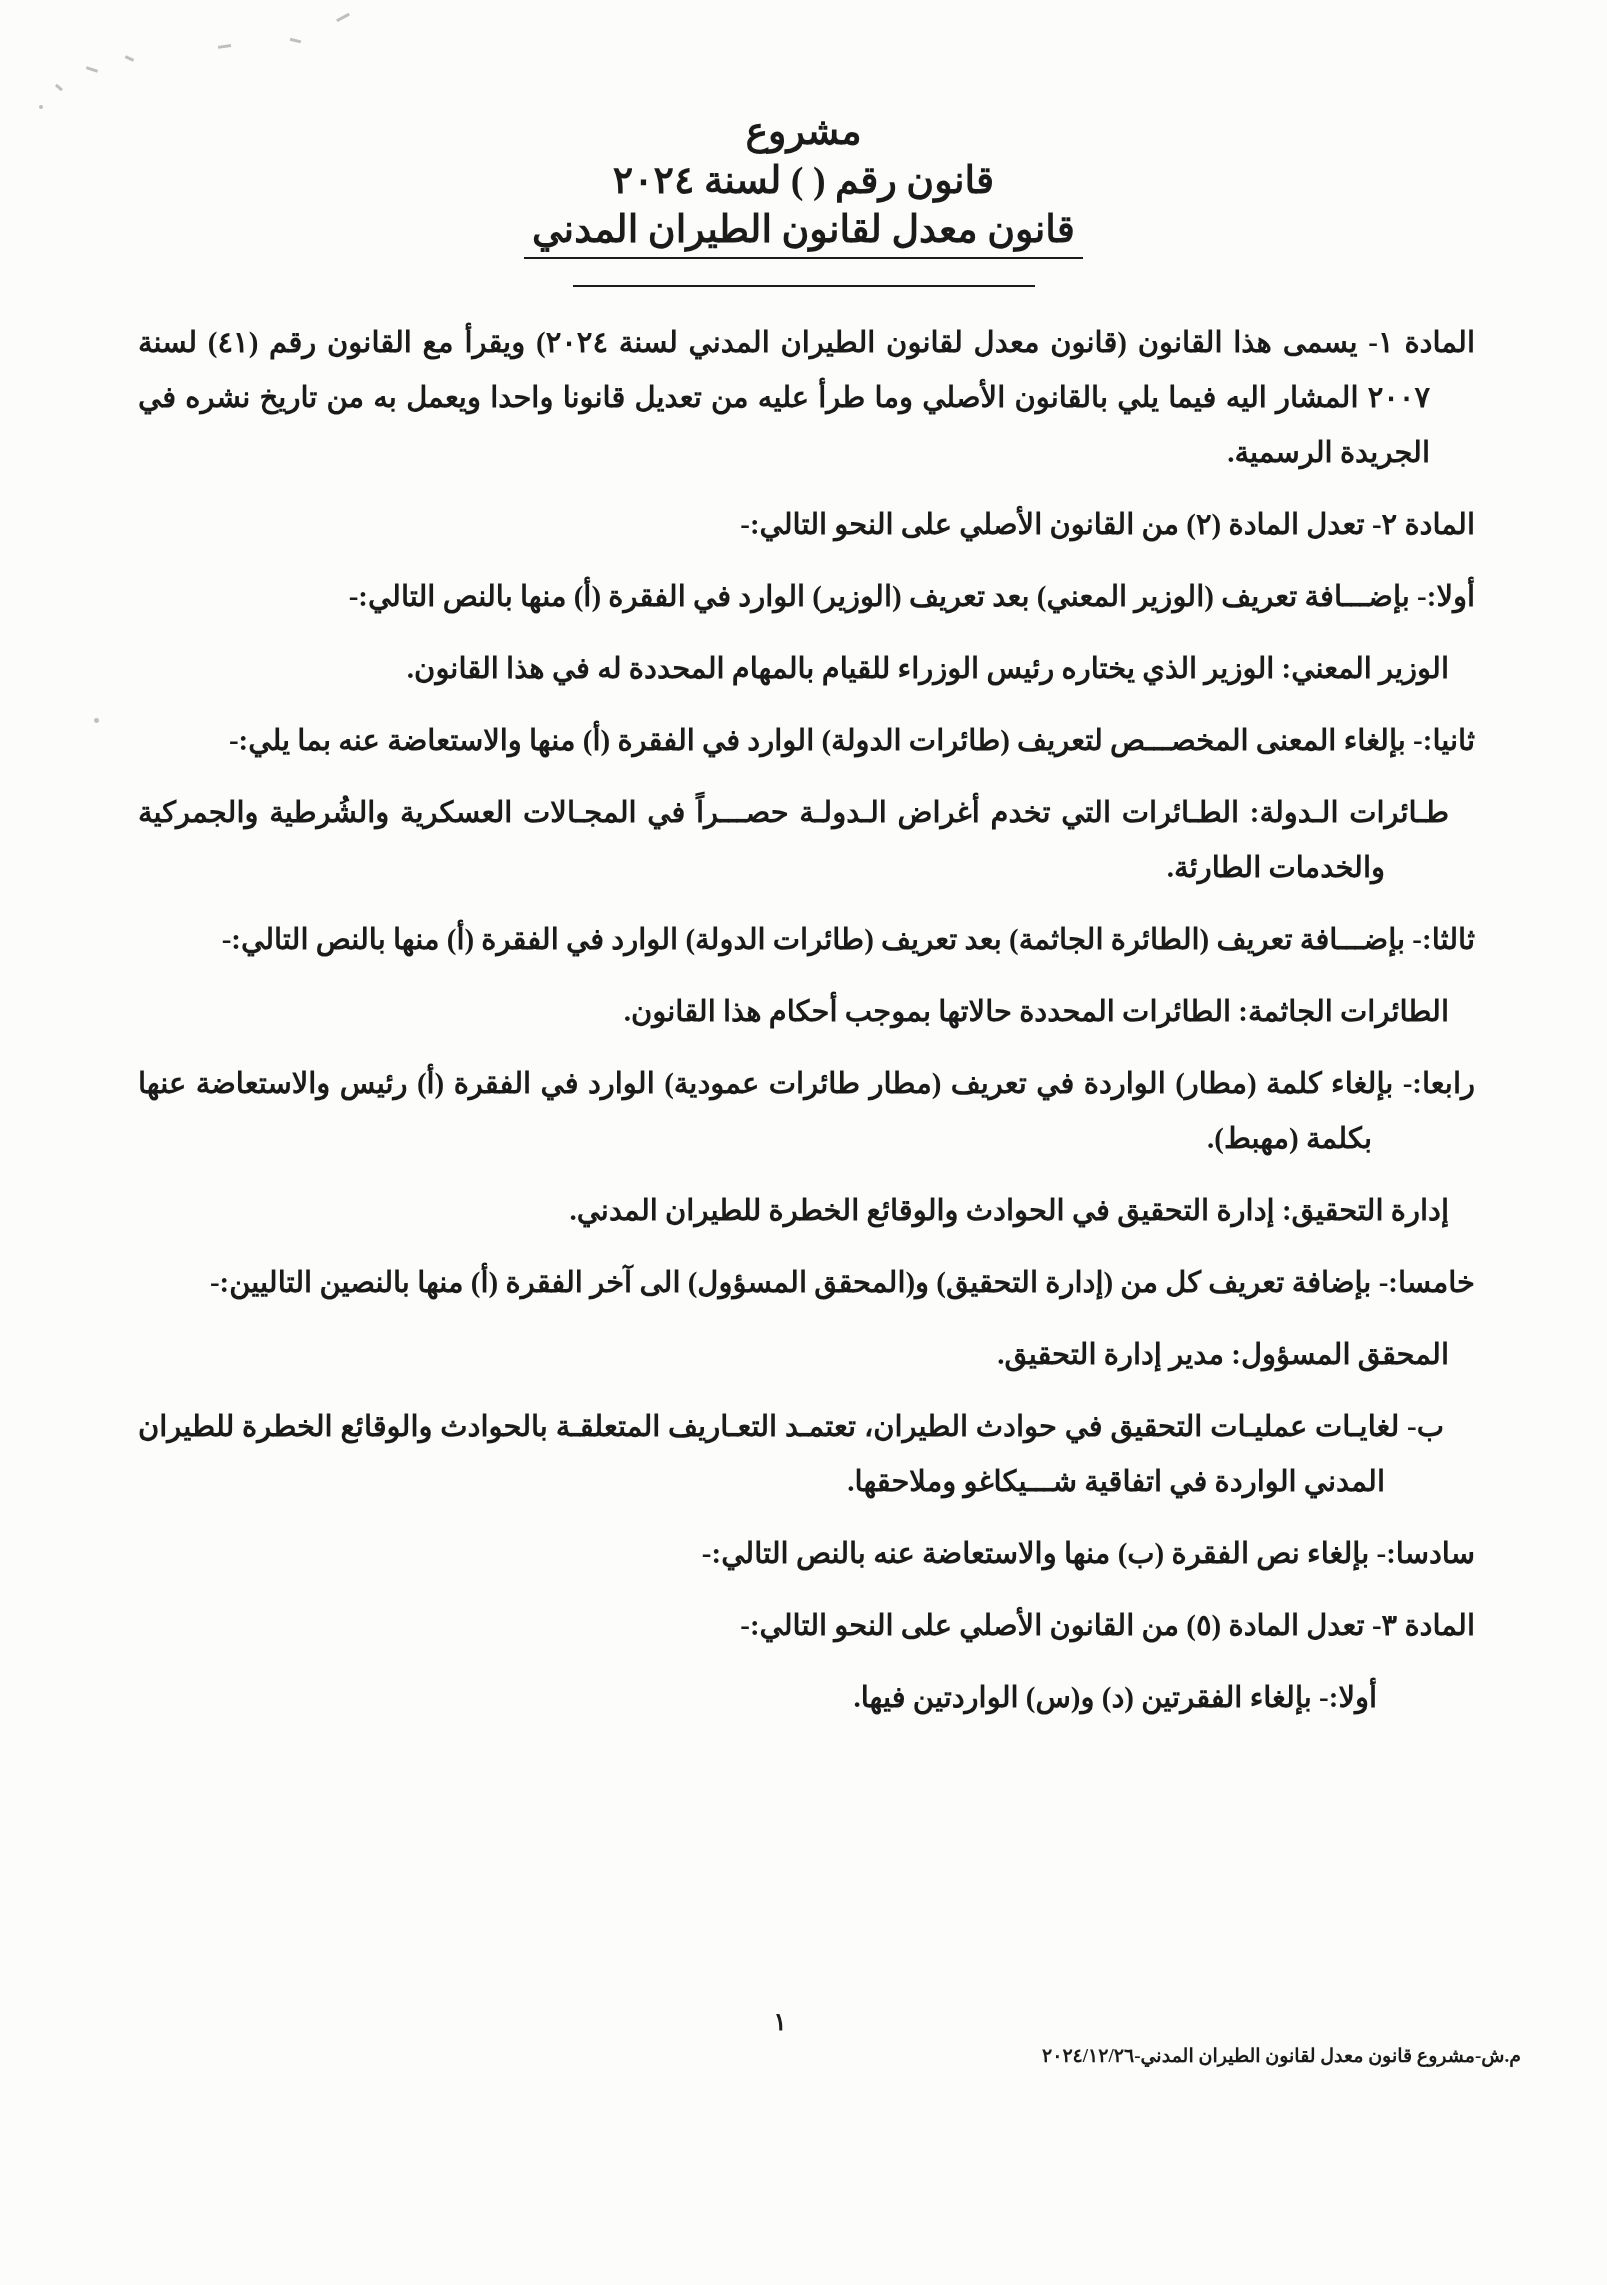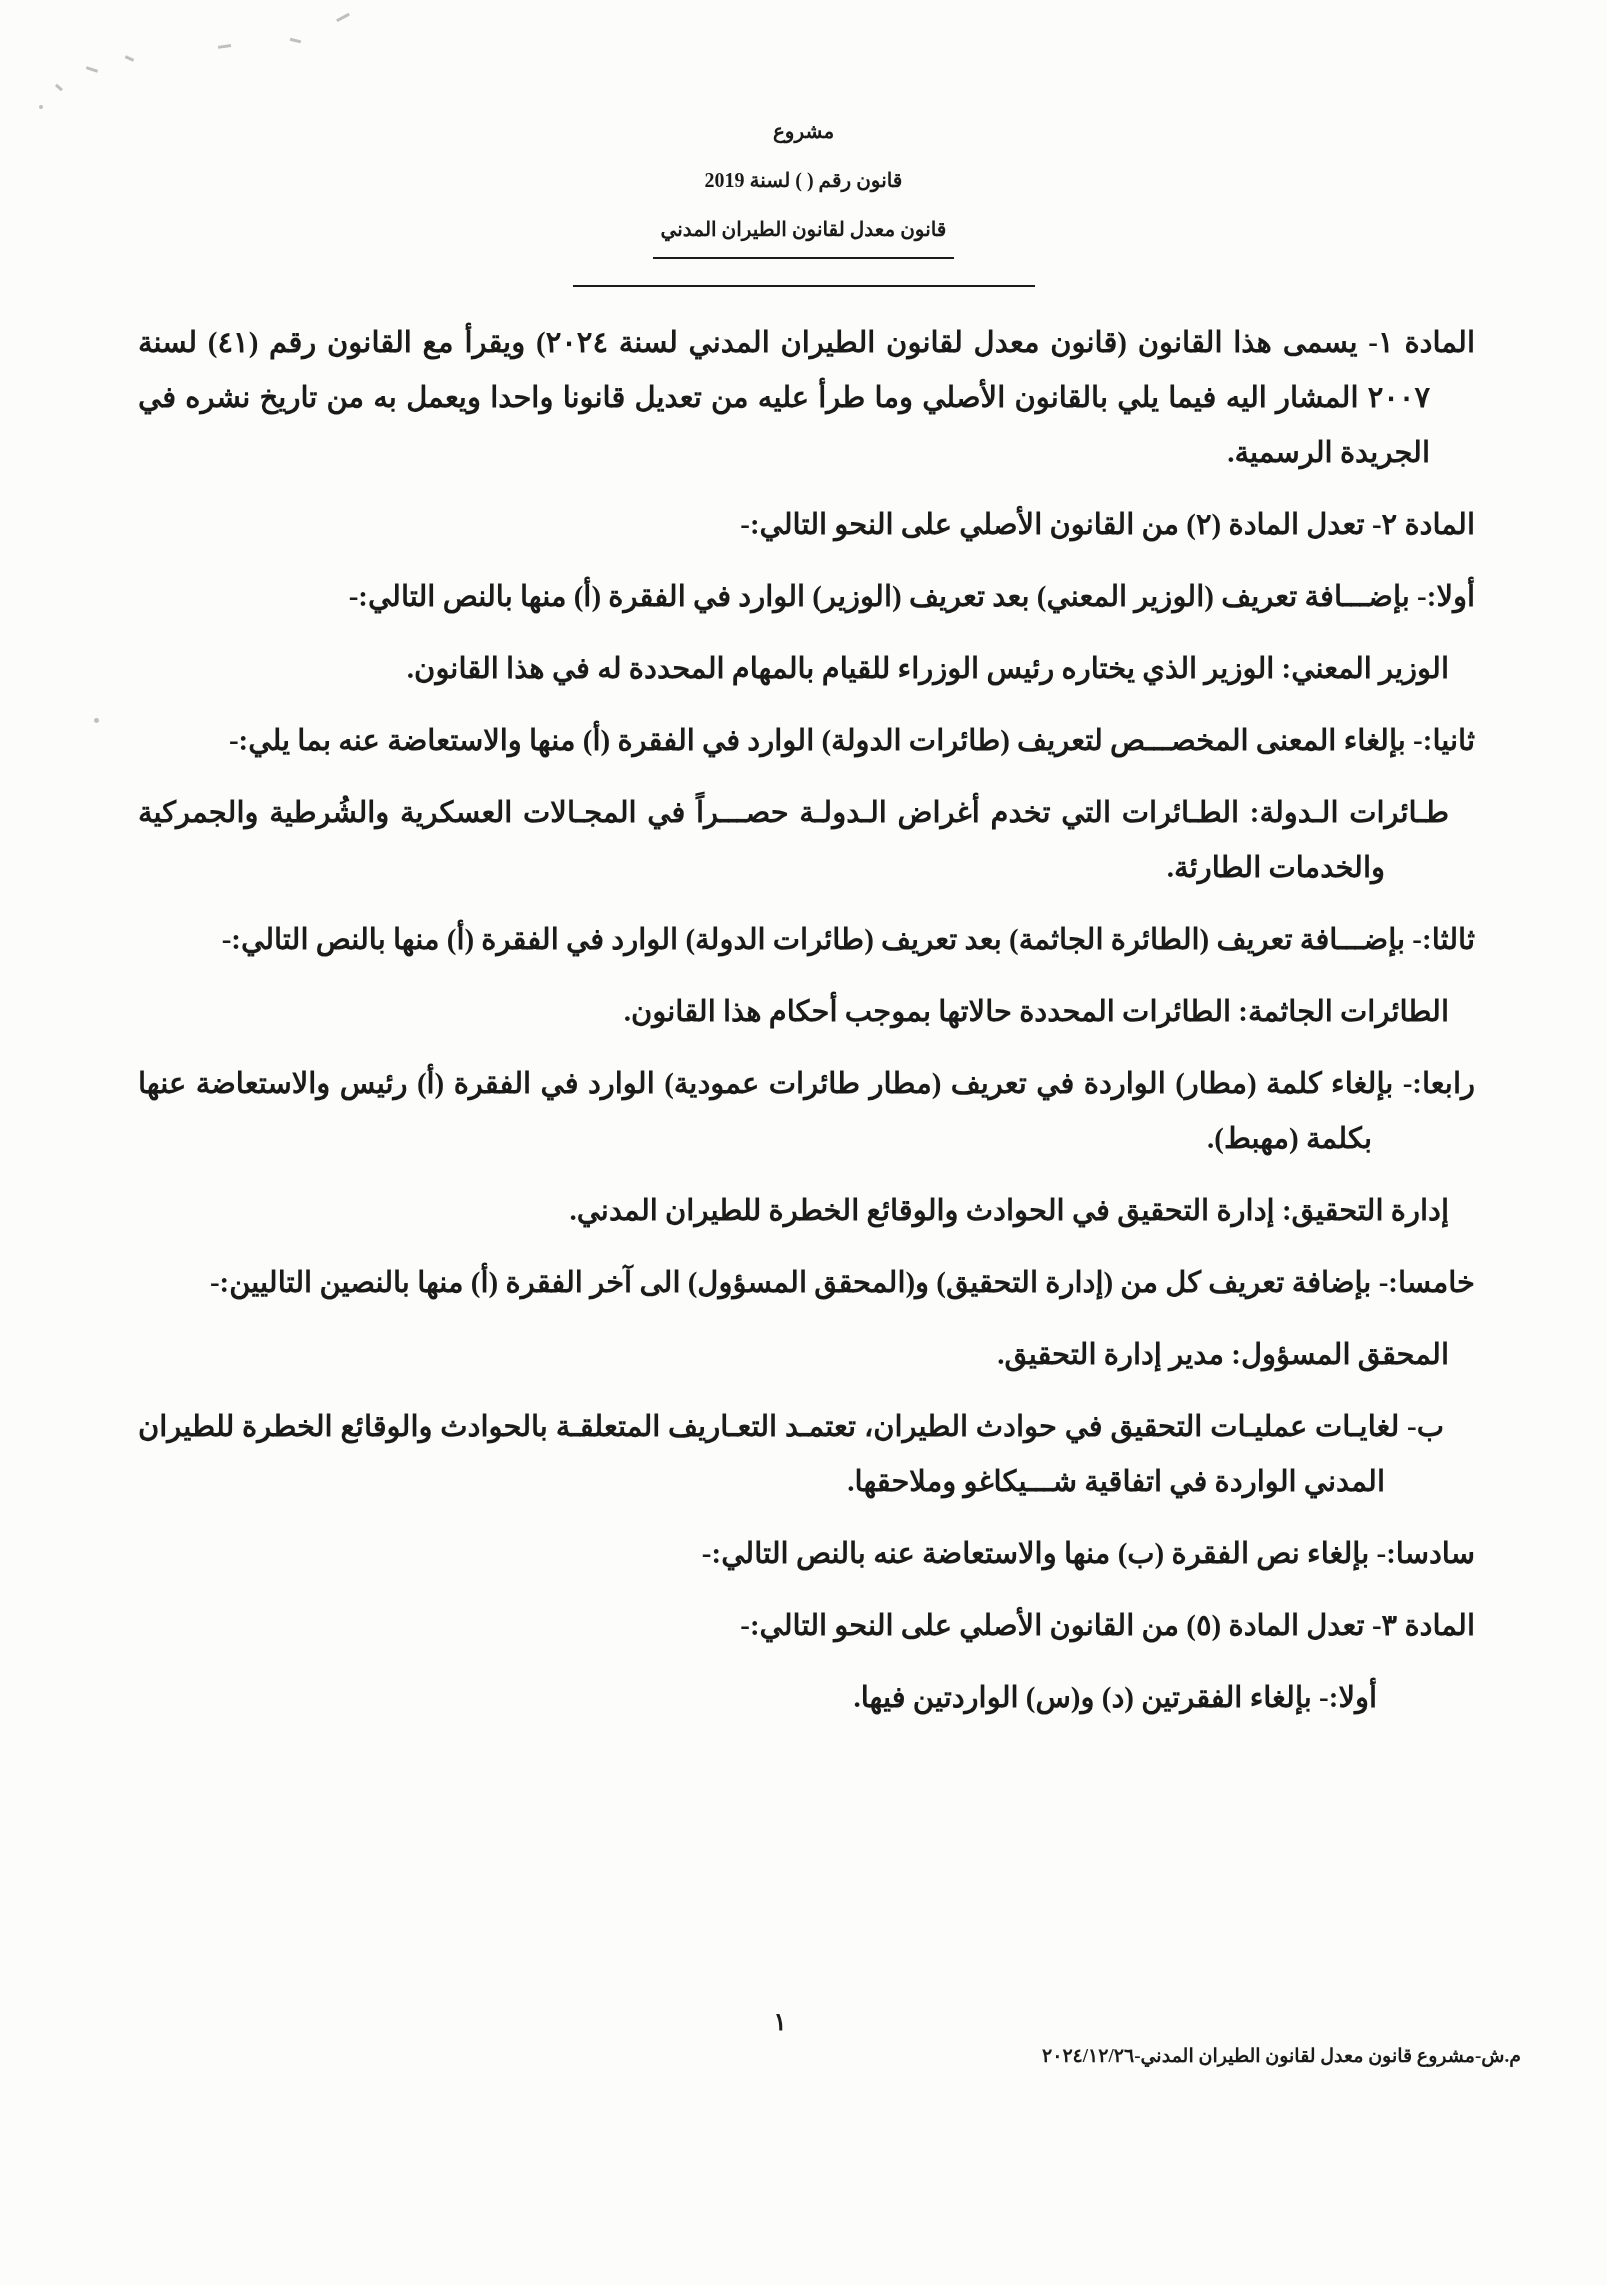--- a/index.html
+++ b/index.html
@@ -24,21 +24,21 @@
   
   .title-block {
     position: absolute;
     top: 107px;
     left: 0;
     right: 0;
     text-align: center;
     font-weight: 700;
   }
   .title-line {
-    font-size: 20px;
+    font-size: 38px;
     line-height: 49px;
   }
   .title-line .underlined {
     display: inline-block;
     padding: 0 7.8px 2.9px 7.8px;
     border-bottom: 2px solid #1b1b1b;
   }
   .title-sep {
     position: absolute;
     top: 285px;
@@ -123,21 +123,21 @@
   <div class="artifact" style="left:290px; top:39px; width:10.7px; height:2.9px; transform:rotate(14deg);"></div>
   <div class="artifact" style="left:218px; top:45px; width:12.7px; height:2.9px; transform:rotate(-8deg);"></div>
   <div class="artifact" style="left:125px; top:57px; width:8.8px; height:2.9px; transform:rotate(24deg);"></div>
   <div class="artifact" style="left:86px; top:68px; width:11.7px; height:2.9px; transform:rotate(18deg);"></div>
   <div class="artifact" style="left:55px; top:86px; width:7.8px; height:2.9px; transform:rotate(42deg);"></div>
   <div class="artifact dot" style="left:39px; top:105px; width:3.9px; height:3.9px;"></div>
   <div class="artifact dot" style="left:94px; top:718px; width:4.9px; height:4.9px;"></div>
 
   <div class="title-block">
     <div class="title-line">مشروع</div>
-    <div class="title-line">قانون رقم ( ) لسنة 2019</div>
+    <div class="title-line">قانون رقم ( ) لسنة ٢٠٢٤</div>
     <div class="title-line">
       <span class="underlined">قانون معدل لقانون الطيران المدني</span>
     </div>
   </div>
   <div class="title-sep"></div>
 
   <div class="body-text">
     <p class="para" data-kind="article">المادة ١- يسمى هذا القانون (قانون معدل لقانون الطيران المدني لسنة ٢٠٢٤) ويقرأ مع القانون رقم (٤١) لسنة ٢٠٠٧ المشار اليه فيما يلي بالقانون الأصلي وما طرأ عليه من تعديل قانونا واحدا ويعمل به من تاريخ نشره في الجريدة الرسمية.</p>
     <p class="para" data-kind="article">المادة ٢- تعدل المادة (٢) من القانون الأصلي على النحو التالي:-</p>
     <p class="para" data-kind="clause">أولا:- بإضـــافة تعريف (الوزير المعني) بعد تعريف (الوزير) الوارد في الفقرة (أ) منها بالنص التالي:-</p>

